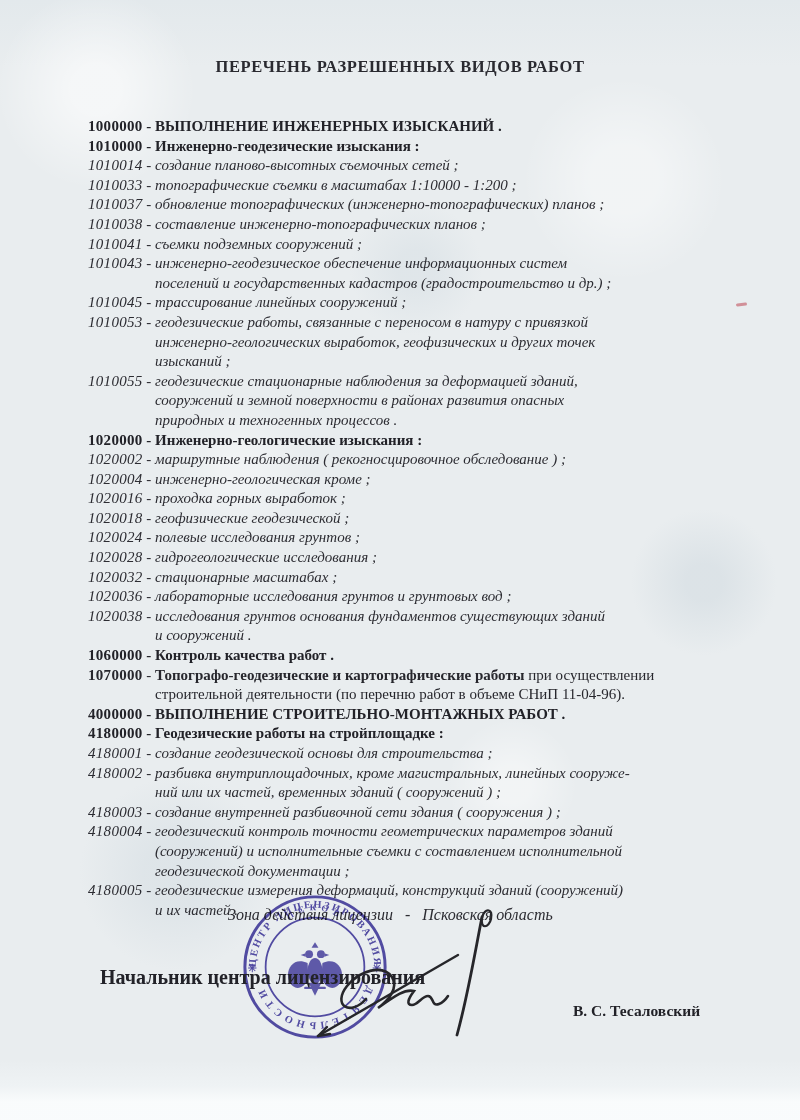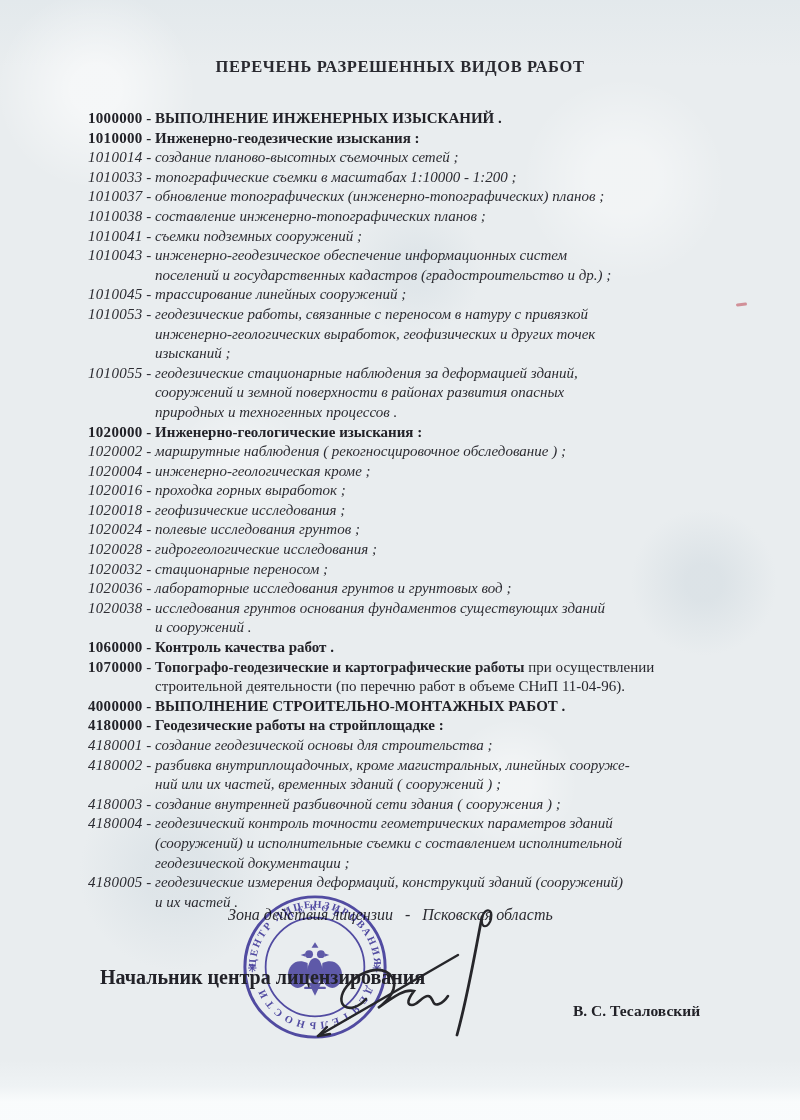--- a/index.html
+++ b/index.html
@@ -33,21 +33,21 @@
     margin:0;
     padding-top:57px;
     text-align:center;
     font-size:16.5px;
     line-height:20px;
     font-weight:bold;
     letter-spacing:.6px;
     color:#2a2a30;
   }
   .list{
-    margin:32px 52px 0 88px;
+    margin:40px 52px 0 88px;
     font-size:15px;
     line-height:19.6px;
   }
   .entry{
     padding-left:67px;
     text-indent:-67px;
     white-space:pre-wrap;
     font-style:italic;
     color:#2c2c32;
   }
@@ -135,24 +135,24 @@
       <div class="entry item"><span class="code">1010053</span> - <span class="text">геодезические работы, связанные с переносом в натуру с привязкой
 инженерно-геологических выработок, геофизических и других точек
 изысканий ;</span></div>
       <div class="entry item"><span class="code">1010055</span> - <span class="text">геодезические стационарные наблюдения за деформацией зданий,
 сооружений и земной поверхности в районах развития опасных
 природных и техногенных процессов .</span></div>
       <div class="entry category"><span class="code">1020000</span> - <span class="text">Инженерно-геологические изыскания :</span></div>
       <div class="entry item"><span class="code">1020002</span> - <span class="text">маршрутные наблюдения ( рекогносцировочное обследование ) ;</span></div>
       <div class="entry item"><span class="code">1020004</span> - <span class="text">инженерно-геологическая кроме ;</span></div>
       <div class="entry item"><span class="code">1020016</span> - <span class="text">проходка горных выработок ;</span></div>
-      <div class="entry item"><span class="code">1020018</span> - <span class="text">геофизические исследования ;</span></div>
+      <div class="entry item"><span class="code">1020018</span> - <span class="text">геофизические геодезической ;</span></div>
       <div class="entry item"><span class="code">1020024</span> - <span class="text">полевые исследования грунтов ;</span></div>
       <div class="entry item"><span class="code">1020028</span> - <span class="text">гидрогеологические исследования ;</span></div>
-      <div class="entry item"><span class="code">1020032</span> - <span class="text">стационарные переносом ;</span></div>
+      <div class="entry item"><span class="code">1020032</span> - <span class="text">стационарные масштабах ;</span></div>
       <div class="entry item"><span class="code">1020036</span> - <span class="text">лабораторные исследования грунтов и грунтовых вод ;</span></div>
       <div class="entry item"><span class="code">1020038</span> - <span class="text">исследования грунтов основания фундаментов существующих зданий
 и сооружений .</span></div>
       <div class="entry category"><span class="code">1060000</span> - <span class="text">Контроль качества работ .</span></div>
       <div class="entry category-mixed"><span class="code">1070000</span> - <b>Топографо-геодезические и картографические работы</b><span class="text"> при осуществлении
 строительной деятельности (по перечню работ в объеме СНиП 11-04-96).</span></div>
       <div class="entry category"><span class="code">4000000</span> - <span class="text">ВЫПОЛНЕНИЕ СТРОИТЕЛЬНО-МОНТАЖНЫХ РАБОТ .</span></div>
       <div class="entry category"><span class="code">4180000</span> - <span class="text">Геодезические работы на стройплощадке :</span></div>
       <div class="entry item"><span class="code">4180001</span> - <span class="text">создание геодезической основы для строительства ;</span></div>
       <div class="entry item"><span class="code">4180002</span> - <span class="text">разбивка внутриплощадочных, кроме магистральных, линейных сооруже-

